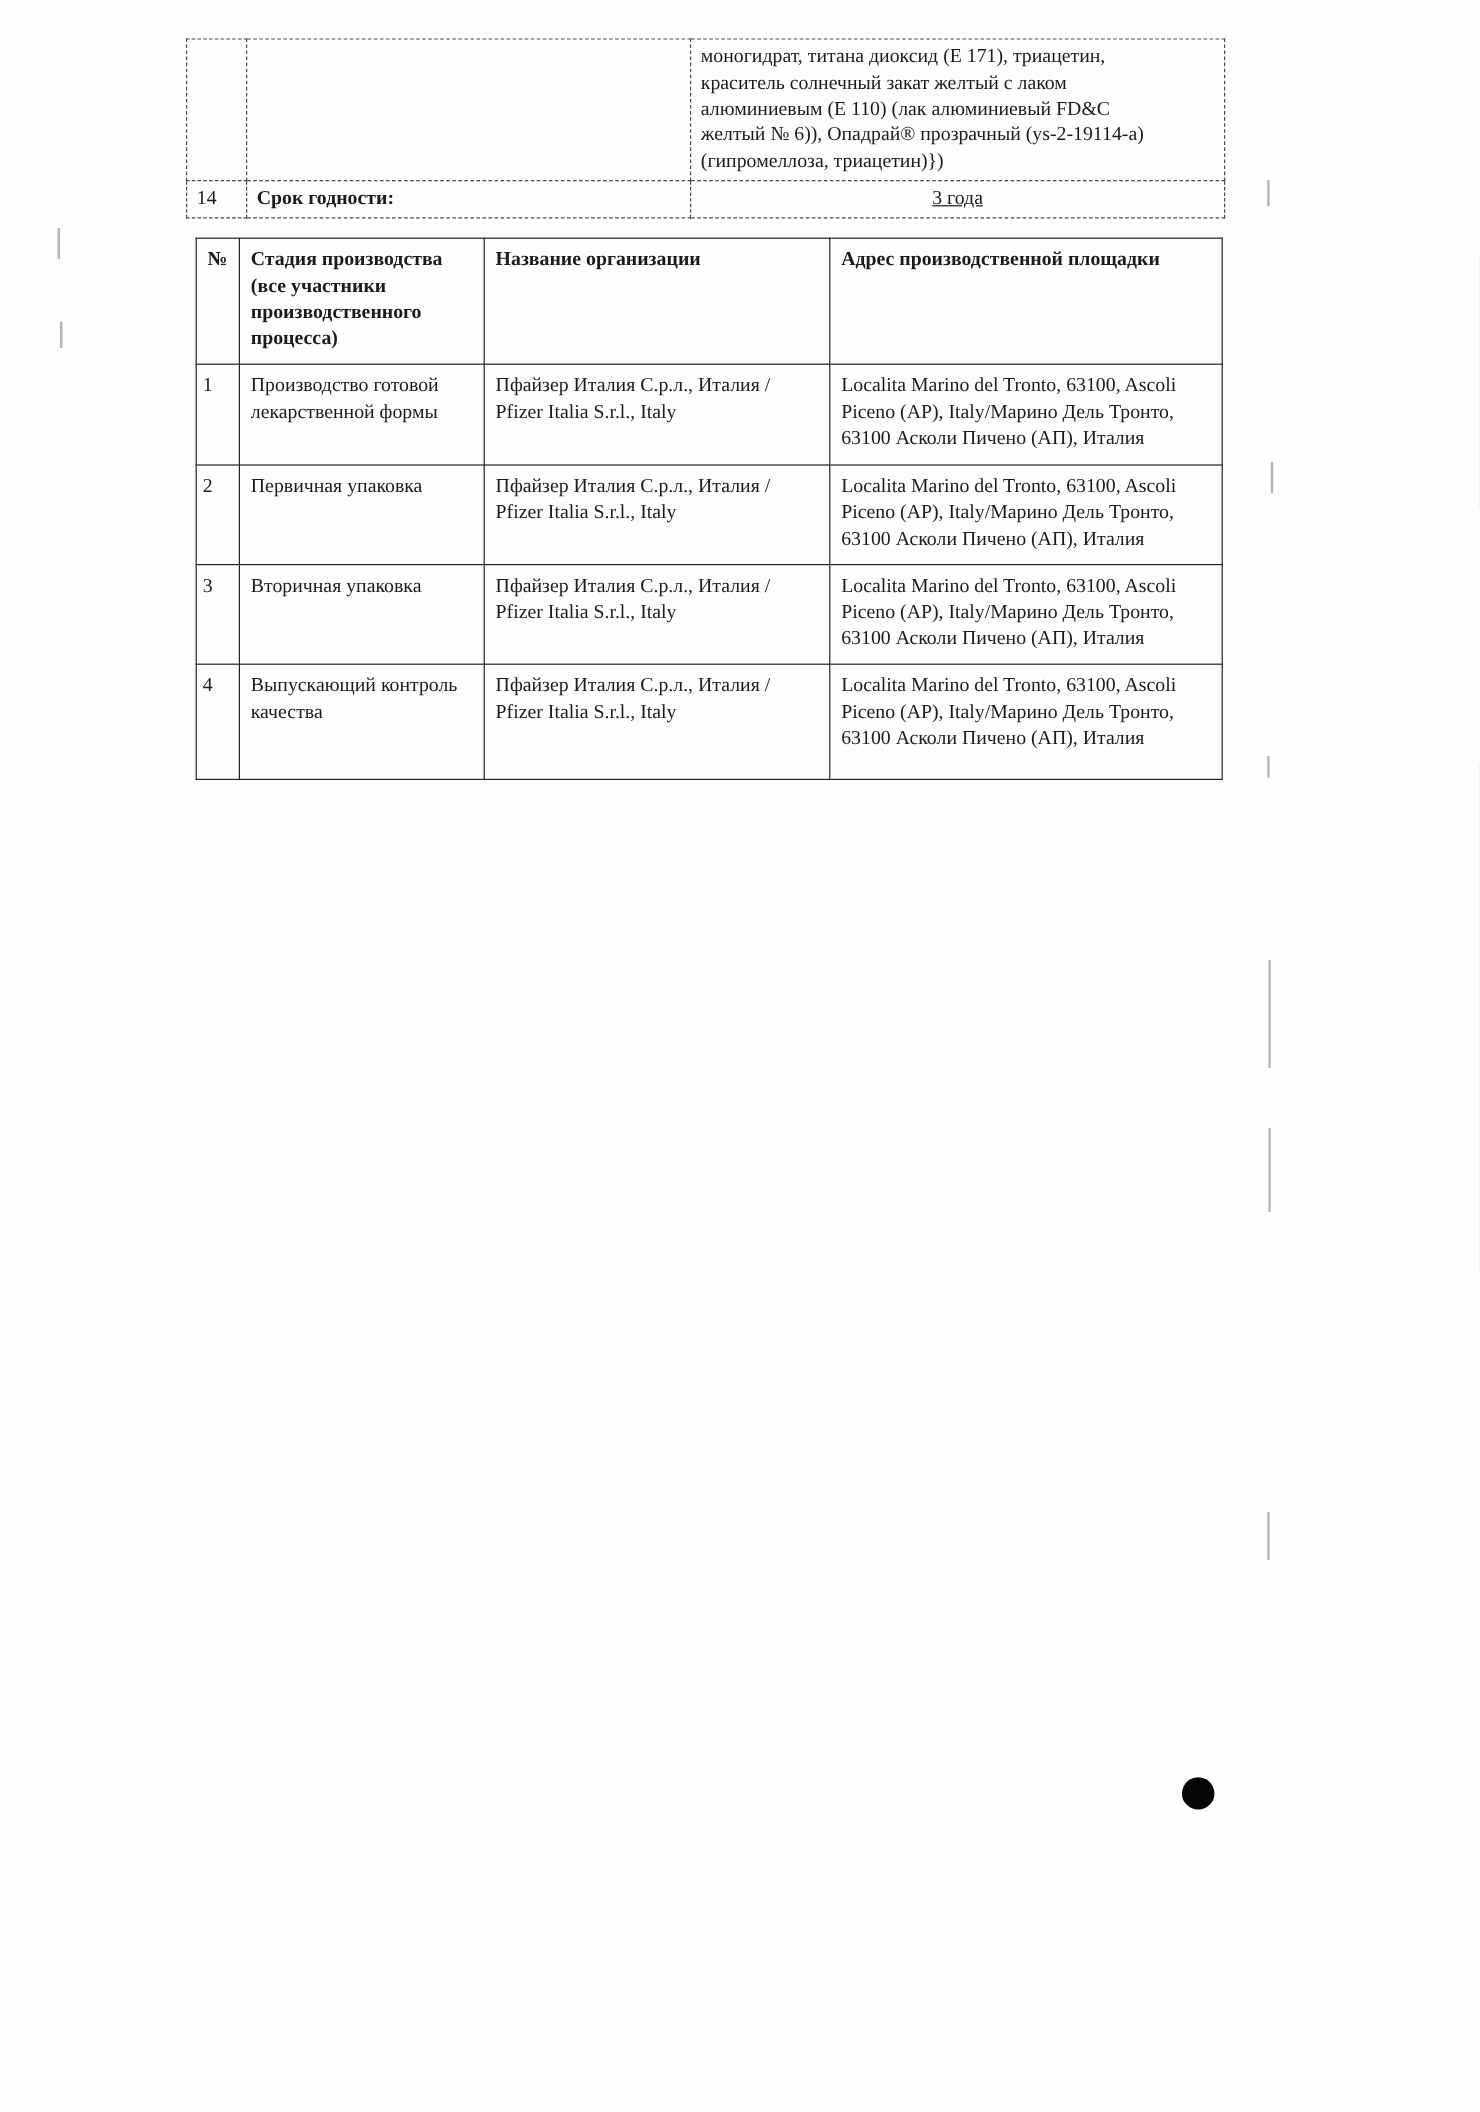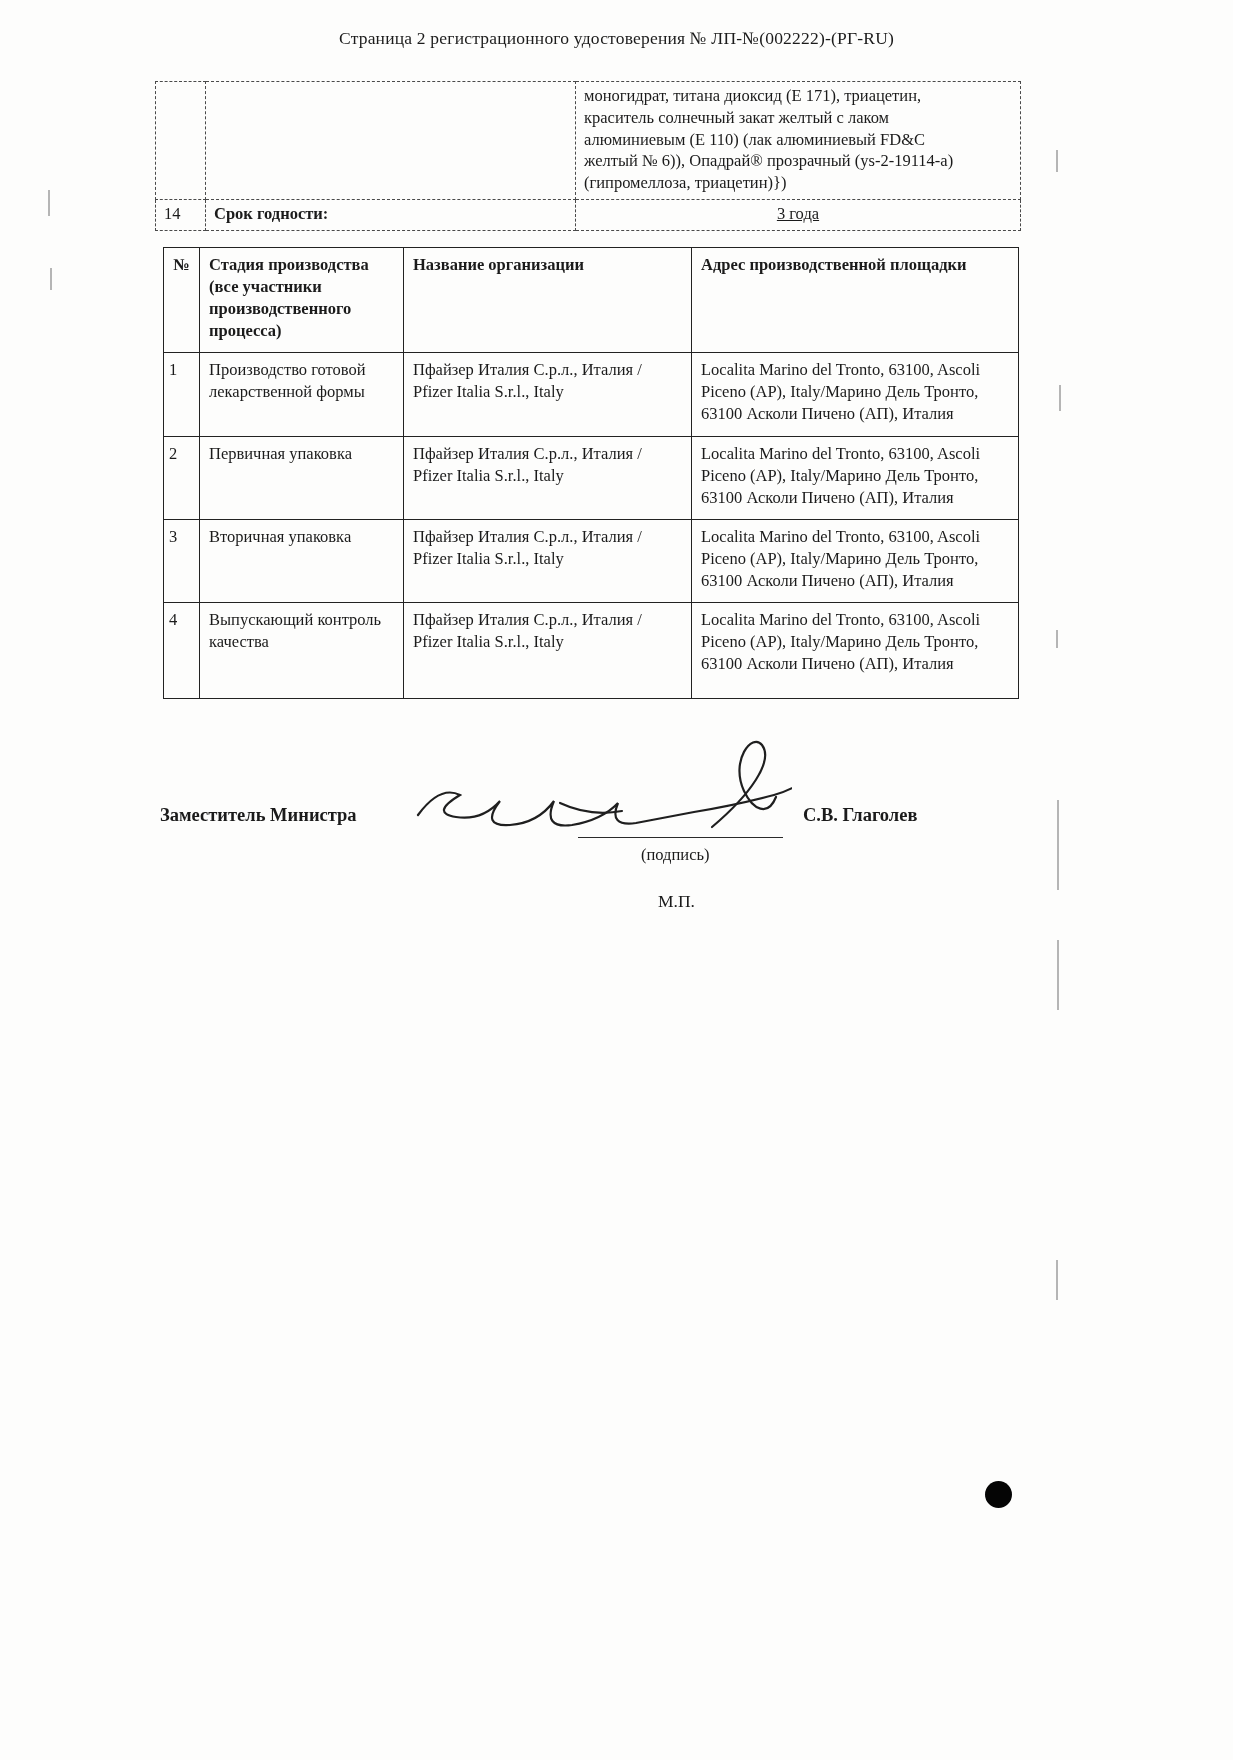--- a/index.html
+++ b/index.html
@@ -91,21 +91,20 @@
   .hole-dot {
     position: absolute; left: 985px; top: 1481px;
     width: 27px; height: 27px; border-radius: 50%; background: #050505;
   }
 </style>
 </head>
 <body>
 
 <div class="page">
 
-  <div class="doc-header">Страница 2  регистрационного удостоверения № ЛП-№(002222)-(РГ-RU)</div>
 
   <table class="top-table">
     <tbody>
         <tr>
       <td class="col-num"></td>
       <td class="col-label"></td>
       <td class="cont-cell">моногидрат, титана диоксид (Е 171), триацетин,
 краситель солнечный закат желтый с лаком
 алюминиевым (Е 110) (лак алюминиевый FD&amp;C
 желтый № 6)), Опадрай® прозрачный (ys-2-19114-a)
@@ -148,36 +147,20 @@
     </tr>
     <tr>
       <td class="num pad-bottom">4</td>
       <td class="pad-bottom">Выпускающий контроль качества</td>
       <td class="pad-bottom">Пфайзер Италия С.р.л., Италия / Pfizer Italia S.r.l., Italy</td>
       <td class="pad-bottom">Localita Marino del Tronto, 63100, Ascoli Piceno (AP), Italy/Марино Дель Тронто, 63100 Асколи Пичено (АП), Италия</td>
     </tr>
   </tbody>
     </table>
 
-  <div class="sig-section">
-    <span class="sig-label-left">Заместитель Министра</span>
-
-    <svg class="sig-svg" width="380" height="108" viewBox="0 0 380 108">
-      <g fill="none" stroke="#1f1f1f" stroke-width="2.2" stroke-linecap="round">
-        <path d="M6,82 q22,-30 42,-20 q-30,18 -4,22 q26,4 44,-16 q-20,26 10,24 q28,-2 44,-24 q-12,28 18,24 q30,-5 46,-22 q-10,24 18,20 q32,-6 58,-11 q42,-7 80,-17 q28,-8 42,-26"></path>
-        <path d="M300,94 C338,62 362,28 350,12 C340,-1 318,28 332,58 C341,77 356,84 364,64"></path>
-        <path d="M148,70 q30,14 62,8"></path>
-      </g>
-    </svg>
-
-    <div class="sig-line"></div>
-    <span class="sig-name-right">С.В. Глаголев</span>
-    <span class="sig-caption">(подпись)</span>
-    <span class="sig-stamp">М.П.</span>
-  </div>
 
   <div class="artifact v-tick" style="left:1056px; top:150px; height:22px;"></div>
   <div class="artifact v-tick" style="left:1059px; top:385px; height:26px;"></div>
   <div class="artifact v-tick" style="left:1056px; top:630px; height:18px;"></div>
   <div class="artifact v-tick" style="left:1057px; top:800px; height:90px;"></div>
   <div class="artifact v-tick" style="left:1057px; top:940px; height:70px;"></div>
   <div class="artifact v-tick" style="left:1056px; top:1260px; height:40px;"></div>
   <div class="artifact v-tick" style="left:48px; top:190px; height:26px;"></div>
   <div class="artifact v-tick" style="left:50px; top:268px; height:22px;"></div>
 

